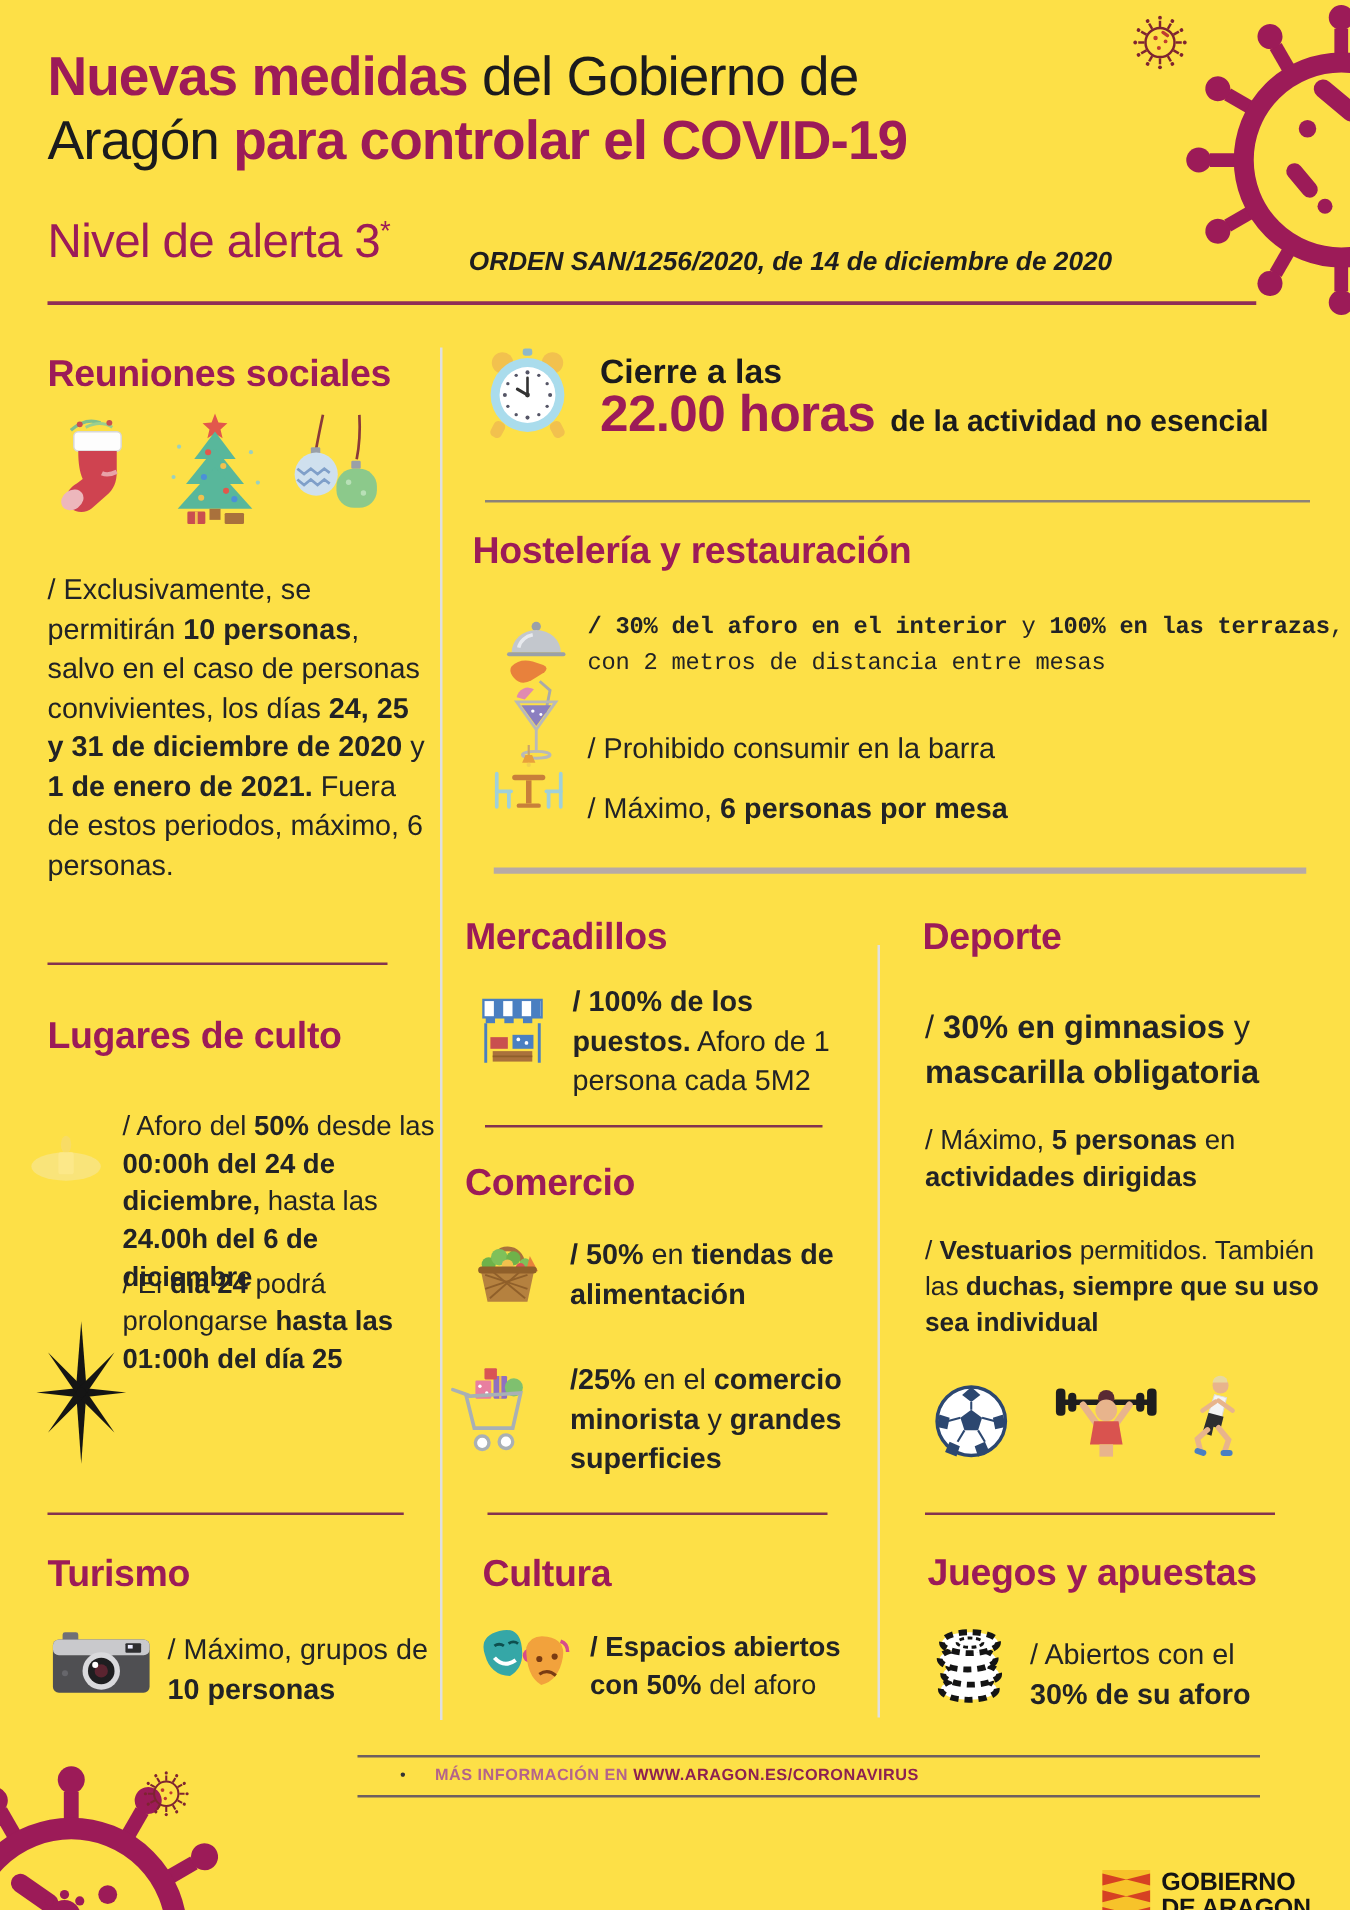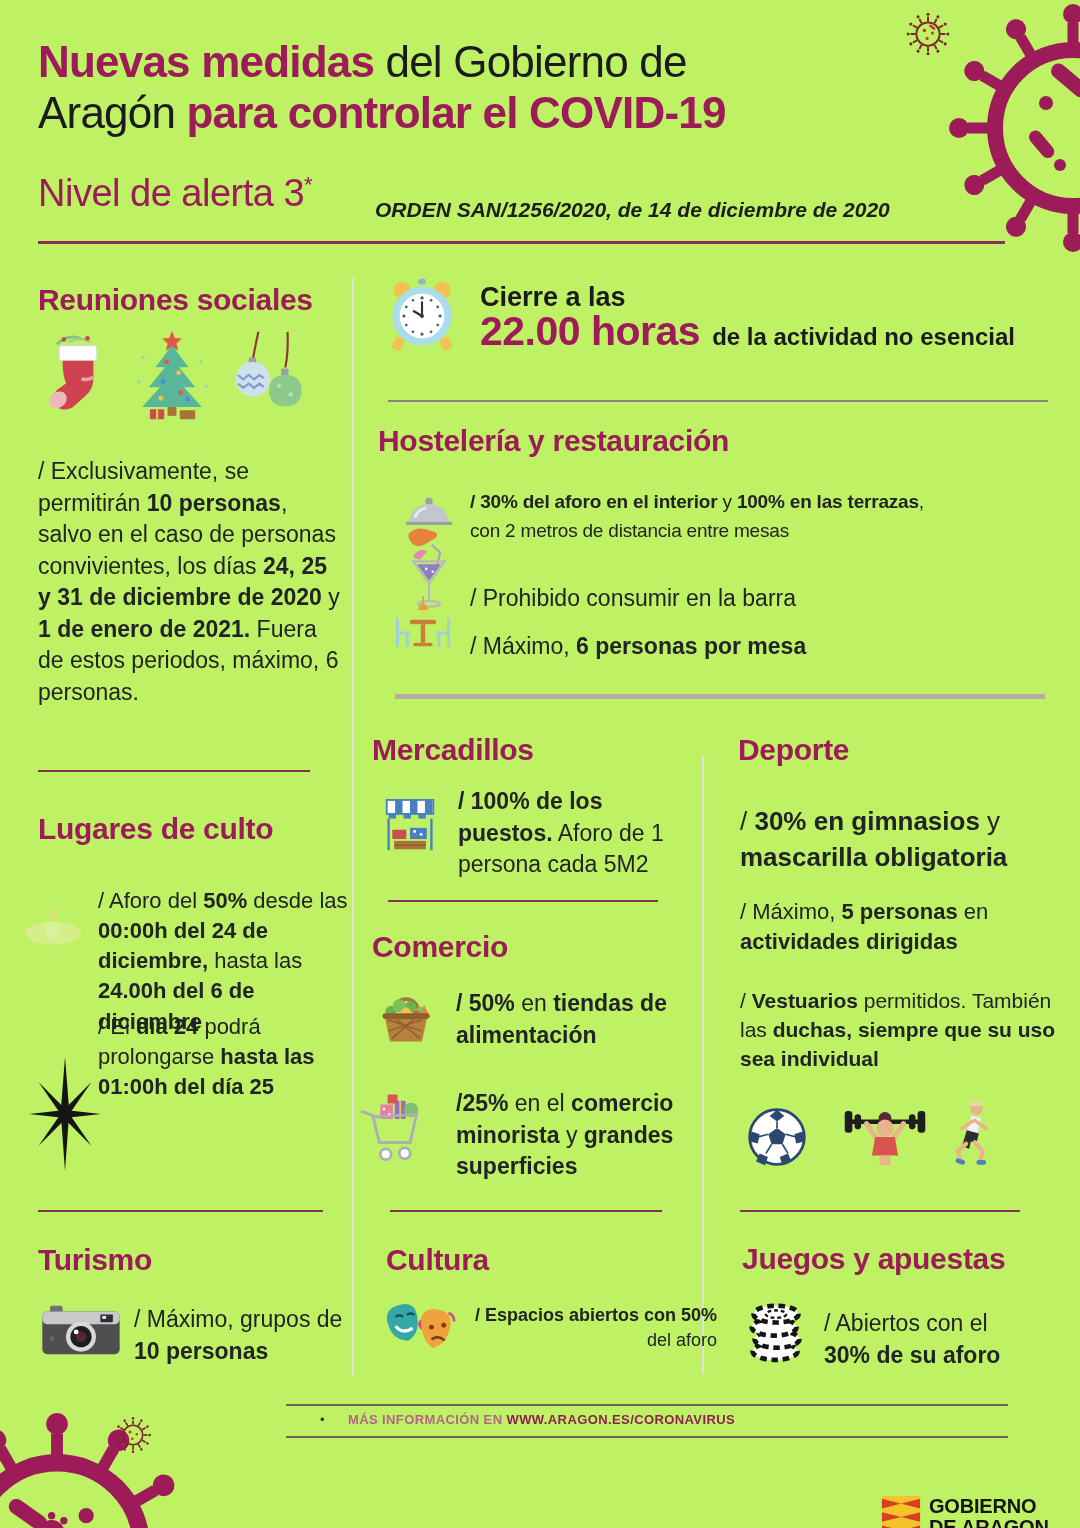--- a/index.html
+++ b/index.html
@@ -1,17 +1,17 @@
 <!DOCTYPE html>
 <html style="--accent: #9C1B58; --text: #222326; --rule-dark: #83334f; --rule-gray: #8C8378;"><head>
 <meta charset="utf-8">
 <style>
   :root{ --accent:#9C1B58; }
   html,body{margin:0;padding:0;background:#ffffff;}
-  .page{position:relative;width:1080px;height:1528px;background:#bef264;overflow:hidden;
+  .page{position:relative;width:1080px;height:1528px;background:#fde047;overflow:hidden;
         font-family:"Liberation Sans", sans-serif;color:#222326;}
   .title{position:absolute;font-size:44px;line-height:1.16;color:#1b1b1d;
          white-space:pre-line;letter-spacing:-0.8px;font-weight:400;}
   .rich .b{font-weight:800;}
   .rich .a{color:var(--accent);}
   .alert{position:absolute;font-size:38px;color:var(--accent);letter-spacing:-0.5px;}
   .alert sup{font-size:22px;}
   .order{position:absolute;font-size:21px;font-style:italic;font-weight:700;color:#1d1d1f;}
   .h2{position:absolute;font-weight:800;font-size:30px;color:var(--accent);letter-spacing:-0.3px;}
   .t{position:absolute;line-height:1.37;color:#222326;}
@@ -246,21 +246,21 @@
   <div class="h2" style="left:378px;top:424px;">Hostelería y restauración</div>
 
   <svg class="ic" style="left:398px;top:490px;" width="62" height="58" viewBox="0 0 66 62">
     <circle cx="33" cy="12" r="4" fill="#9aa0a8"></circle>
     <path d="M12 34 a21 19 0 0 1 42 0 z" fill="#c3c7cd"></path>
     <path d="M18 30 a16 14 0 0 1 12 -11" stroke="#e8eaee" stroke-width="3" fill="none"></path>
     <rect x="8" y="34" width="50" height="3.5" rx="1.7" fill="#9aa0a8"></rect>
     <path d="M12 46 q7 -7 18 -4 l9 3 q5 2 1 6 l-11 7 q-9 5 -15 -2 q-5 -6 -2 -10 z" fill="#e8813c"></path>
   </svg>
 
-  <div class="t rich" style="left:470px;top:487px;width:610px;font-size:19px;line-height:1.55;letter-spacing:-0.2px;white-space:pre-line;"><span class="b">/ </span><span class="b">30% del aforo en el interior</span><span> y </span><span class="b">100% en las terrazas</span><span>,
+  <div class="t rich" style="left:470px;top:487px;width:610px;font-size:19px;line-height:1.55;letter-spacing:-0.2px;white-space:pre-line;font-family:Liberation Mono, monospace;"><span class="b">/ </span><span class="b">30% del aforo en el interior</span><span> y </span><span class="b">100% en las terrazas</span><span>,
 con 2 metros de distancia entre mesas</span></div>
 
   <svg class="ic" style="left:406px;top:540px;" width="46" height="78" viewBox="0 0 50 82">
     <path d="M28 4 l9 8 l-4 20" stroke="#aaa" stroke-width="2.5" fill="none"></path>
     <path d="M8 18 a10 10 0 0 1 15 -7 l-8 9 z" fill="#e08ab0"></path>
     <polygon points="12,25 38,25 25,43" fill="#8b7fc0"></polygon>
     <circle cx="22" cy="30" r="1.5" fill="#fff"></circle>
       <circle cx="29" cy="33" r="1.3" fill="#fff"></circle>
     <polygon points="8,22 42,22 25,46" fill="none" stroke="#b9b9b9" stroke-width="2.5"></polygon>
     <line x1="25" y1="46" x2="25" y2="66" stroke="#b9b9b9" stroke-width="2.5"></line>
@@ -414,21 +414,21 @@
     <path d="M26 20 q4 -3 8 0" stroke="#0e4f4f" stroke-width="2.4" fill="none"></path>
     <path d="M14 32 q8 9 18 2" stroke="#ffffff" stroke-width="3.4" fill="none"></path>
     <circle cx="44" cy="30" r="6" fill="#d84a8a"></circle>
     <path d="M40 26 q2 -12 16 -12 q16 0 16 15 q0 20 -14 26 q-14 -5 -18 -29 z" fill="#f2a23c" transform="rotate(10 56 30)"></path>
     <circle cx="52" cy="33" r="2.6" fill="#7a3b12"></circle>
       <circle cx="65" cy="31" r="2.6" fill="#7a3b12"></circle>
     <path d="M52 46 q7 -5 14 1" stroke="#7a3b12" stroke-width="2.6" fill="none"></path>
     <path d="M70 18 q6 2 6 9" stroke="#d84a8a" stroke-width="3" fill="none"></path>
   </svg>
 
-  <div class="t rich" style="left:472px;top:1303px;width:245px;font-size:18px;text-align:right;"><span class="b">/ </span><span class="b">Espacios abiertos con 50%</span><span> del aforo</span></div>
+  <div class="t rich" style="left:472px;top:1303px;width:245px;font-size:22px;"><span class="b">/ </span><span class="b">Espacios abiertos con 50%</span><span> del aforo</span></div>
 
   <div class="h2" style="left:742px;top:1242px;">Juegos y apuestas</div>
 
   <svg class="ic" style="left:748px;top:1296px;" width="56" height="68" viewBox="0 0 60 72">
     <g fill="#ffffff" stroke="#141414">
       <ellipse cx="29" cy="59" rx="24" ry="9" stroke-width="5" stroke-dasharray="7 5"></ellipse>
       <ellipse cx="31" cy="46" rx="24" ry="9" stroke-width="5" stroke-dasharray="7 5"></ellipse>
       <ellipse cx="28" cy="33" rx="24" ry="9" stroke-width="5" stroke-dasharray="7 5"></ellipse>
       <ellipse cx="30" cy="19" rx="24" ry="9" stroke-width="5" stroke-dasharray="7 5"></ellipse>
       <ellipse cx="30" cy="19" rx="11" ry="4" stroke-width="2.5" stroke-dasharray="4 3"></ellipse>

